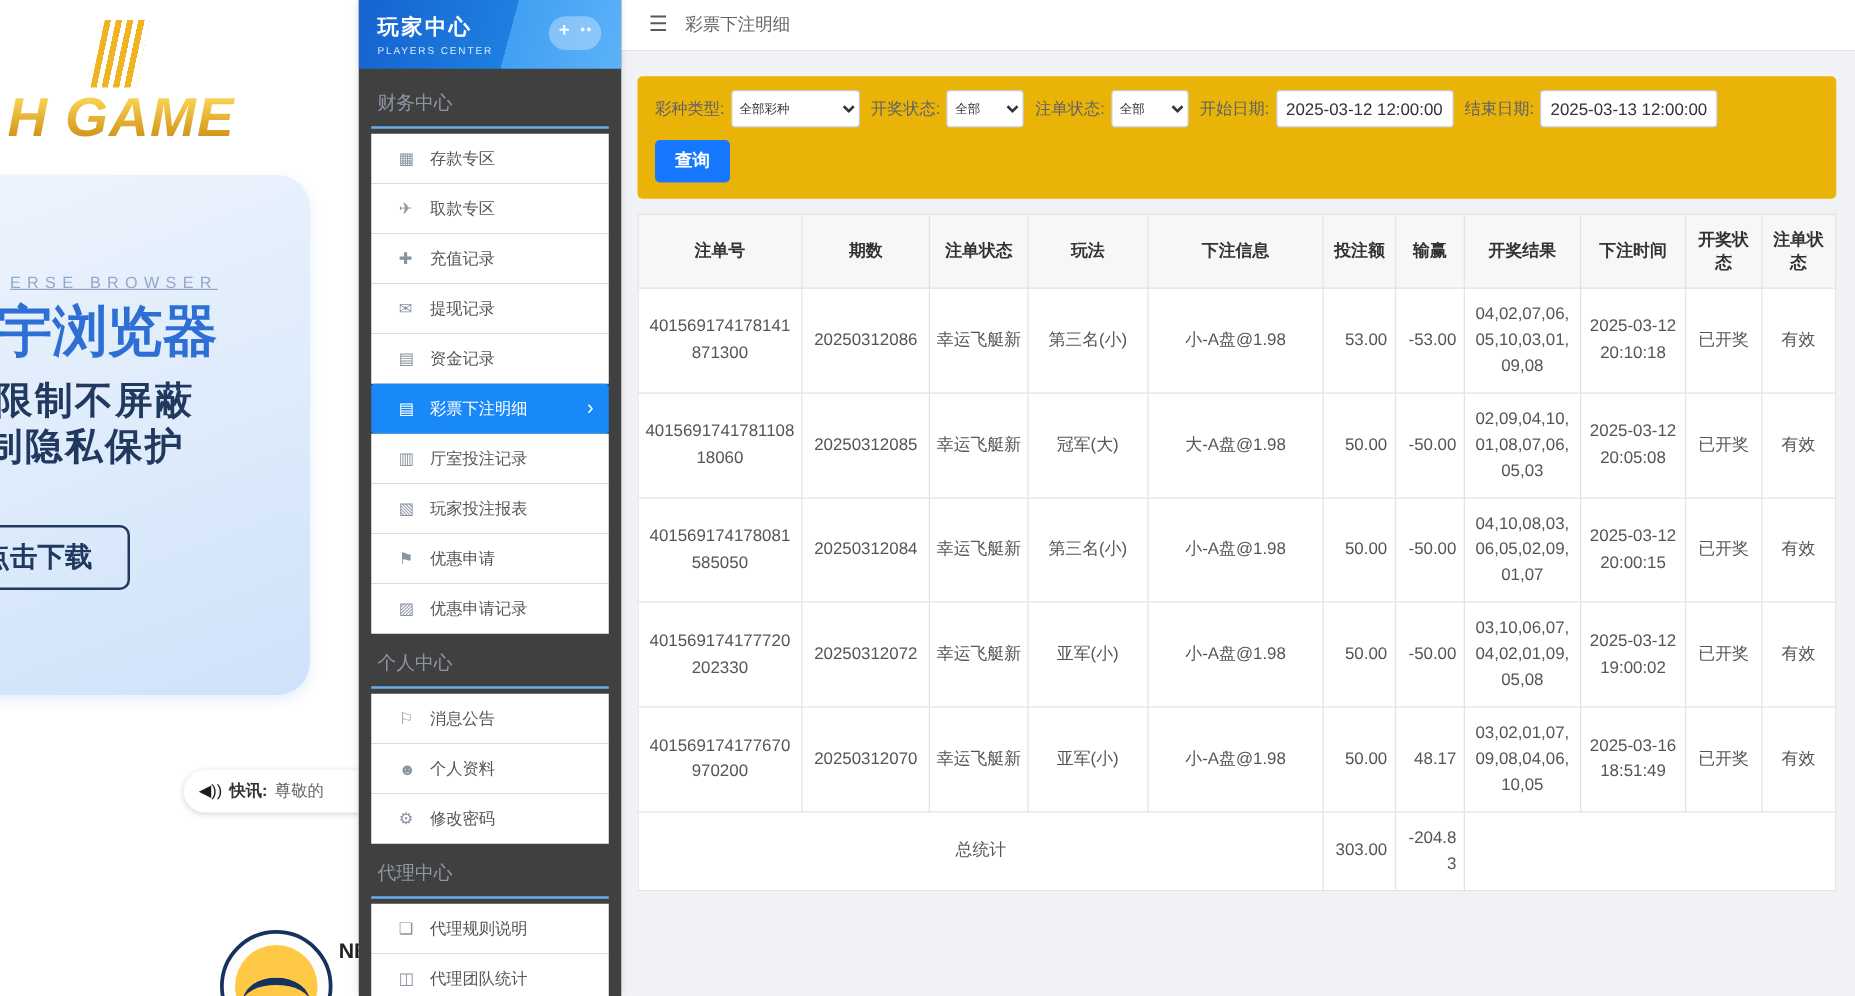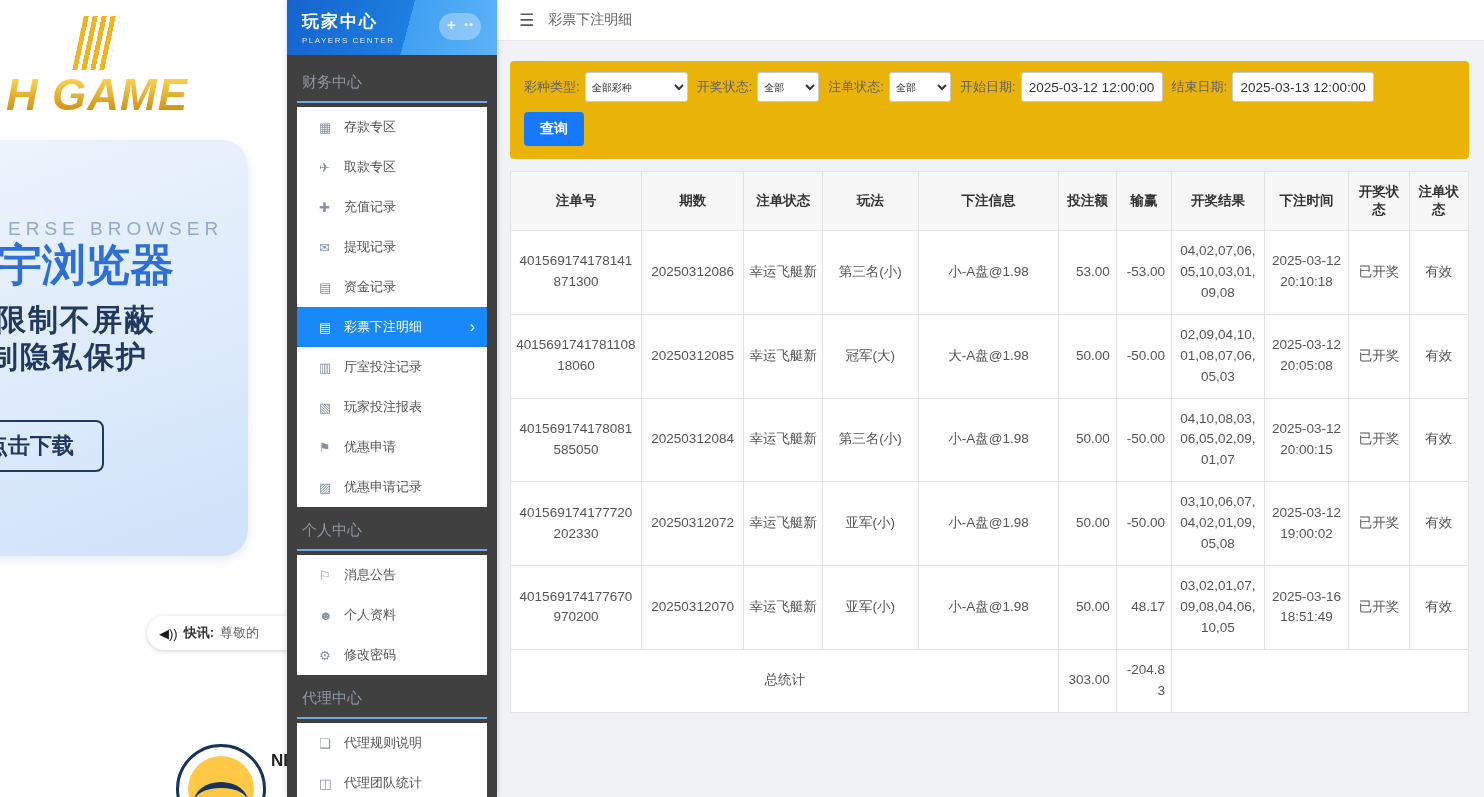--- a/index.html
+++ b/index.html
@@ -12,21 +12,21 @@
   .brand { position:absolute; left:6px; top:16px; display:flex; align-items:center;flex-direction:column; }
   .brand-bars { width:36px; height:54px; margin-right:3px;
      background:repeating-linear-gradient(90deg,#f0b322 0 5px,rgba(0,0,0,0) 5px 9px);
      transform:skewX(-12deg); }
   .brand-text { font-size:44px; font-weight:bold; font-style:italic; letter-spacing:1px;
      background:linear-gradient(180deg,#ffd957 10%,#c98a12 90%);
      -webkit-background-clip:text; background-clip:text; color:transparent; }
   .banner { position:absolute; left:-62px; top:140px; width:310px; height:416px; border-radius:26px;
      background:linear-gradient(160deg,#eef4fd 0%,#ddebfb 55%,#cfe2fa 100%); overflow:hidden;
      box-shadow:0 4px 10px rgba(60,110,200,.12); }
-  .banner-en { position:absolute; left:70px; top:78px; font-size:19px; letter-spacing:5px; color:#93a9c9; white-space:nowrap; }
+  .banner-en { position:absolute; left:70px; top:78px; font-size:13px; letter-spacing:5px; color:#93a9c9; white-space:nowrap;text-decoration:underline; }
   .banner-cn1 { position:absolute; left:60px; top:96px; font-size:44px; font-weight:bold; color:#2e6fd6; white-space:nowrap; }
   .banner-cn2 { position:absolute; left:58px; top:160px; font-size:30px; font-weight:bold; color:#22395f; white-space:nowrap; letter-spacing:2px; }
   .banner-cn3 { position:absolute; left:50px; top:197px; font-size:30px; font-weight:bold; color:#22395f; white-space:nowrap; letter-spacing:2px; }
   .banner-btn { position:absolute; left:18px; top:280px; border:2px solid #22395f; border-radius:8px;
      padding:9px 28px; font-size:22px; font-weight:bold; color:#22395f; background:transparent; white-space:nowrap; cursor:pointer;
      font-family:inherit; }
   .marquee { position:absolute; left:147px; top:616px; width:141px; height:34px; background:#fff;
      border-radius:17px 0 0 17px; box-shadow:0 1px 5px rgba(0,0,0,.18); display:flex; align-items:center;
      gap:6px; padding-left:12px; overflow:hidden; white-space:nowrap; }
   .speaker-icon { font-size:13px; color:#1a1a1a; }

